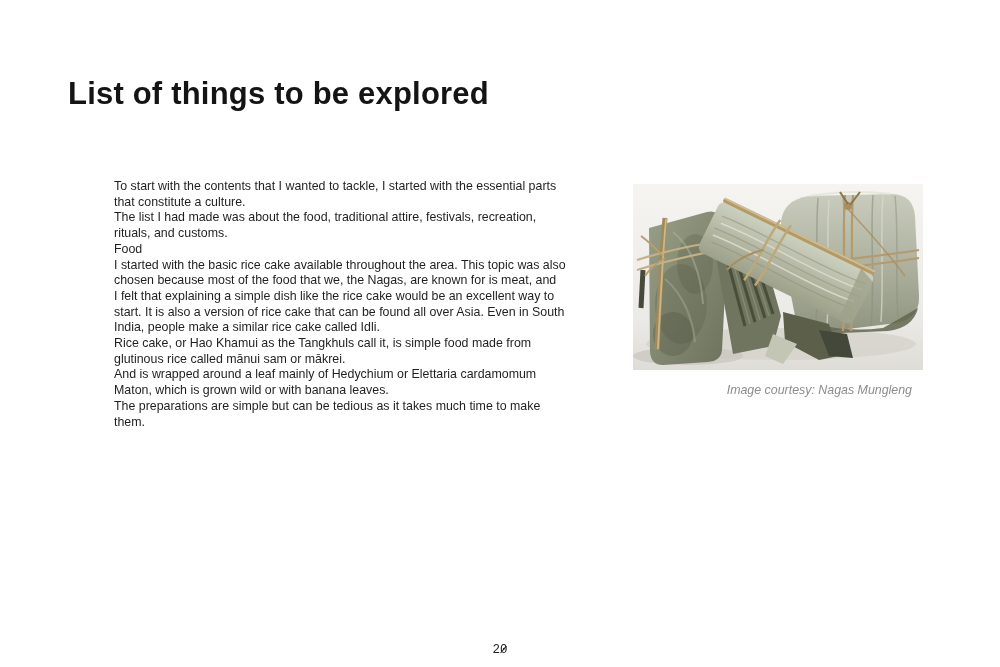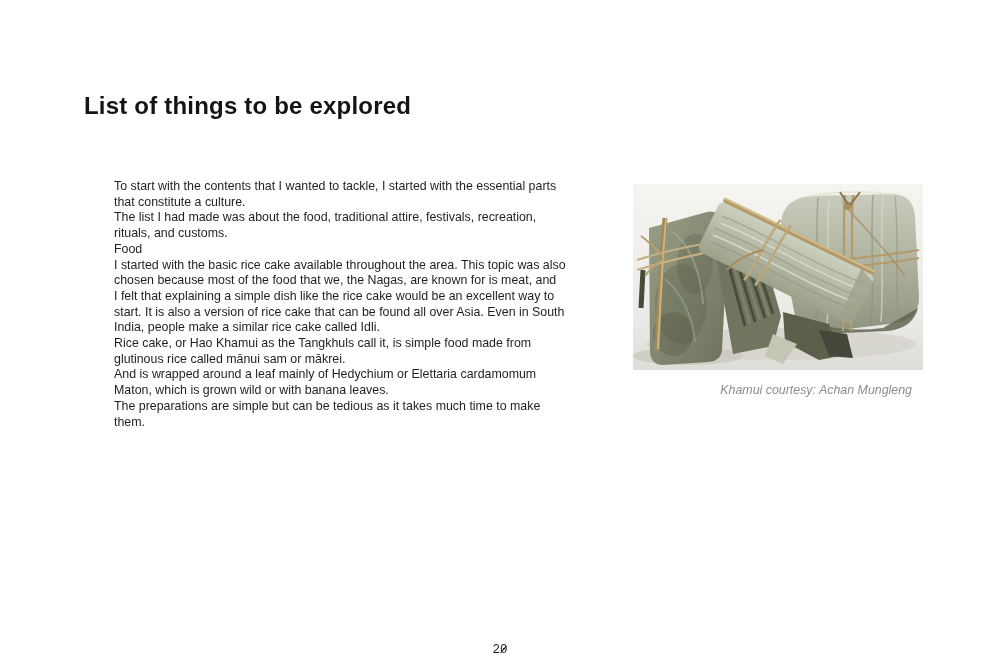--- a/index.html
+++ b/index.html
@@ -7,22 +7,22 @@
   body {
     width: 1000px; height: 667px;
     background: var(--page-background, #ffffff);
     font-family: "Liberation Sans", sans-serif;
     position: relative;
     overflow: hidden;
   }
   .title {
     position: absolute;
     left: 68px; top: 76px;
-    margin: 16px;
-    font-size: 24px;
+    margin: 0;
+    font-size: 31px;
     font-weight: 700;
     letter-spacing: 0.2px;
     color: var(--title-text, #141414);
   }
   .body-text {
     position: absolute;
     left: 114px; top: 179px;
     width: 520px;
     font-size: 12.4px;
     line-height: 15.7px;
@@ -169,20 +169,20 @@
         <rect x="2" y="-4" width="168" height="5" rx="2.5" fill="#b29a6a"></rect>
         <rect x="2" y="-4" width="168" height="2" rx="1" fill="#d8c493" opacity="0.8"></rect>
         <path d="M62 -8 C58 15 60 40 56 62" stroke="#bda87a" stroke-width="2.4" fill="none"></path>
         <path d="M74 -8 C70 15 72 40 68 62" stroke="#bda87a" stroke-width="2.4" fill="none"></path>
         <path d="M60 26 C48 36 40 48 36 60" stroke="#a98f60" stroke-width="2" fill="none"></path>
         <path d="M156 0 L172 7 L172 49 L158 56 Z" fill="#9da189" opacity="0.75"></path>
       </g>
     </svg>
 
 
-    <div class="credit">Khamui courtesy: Achan Mungleng</div>
+    <div class="credit">Image courtesy: Nagas Mungleng</div>
   </figure>
 
   <div class="page-number">
     <span class="pn-wrap"><span>20</span><i class="zero-slash"></i></span>
   </div>
 
 </div>
 
 </body></html>

